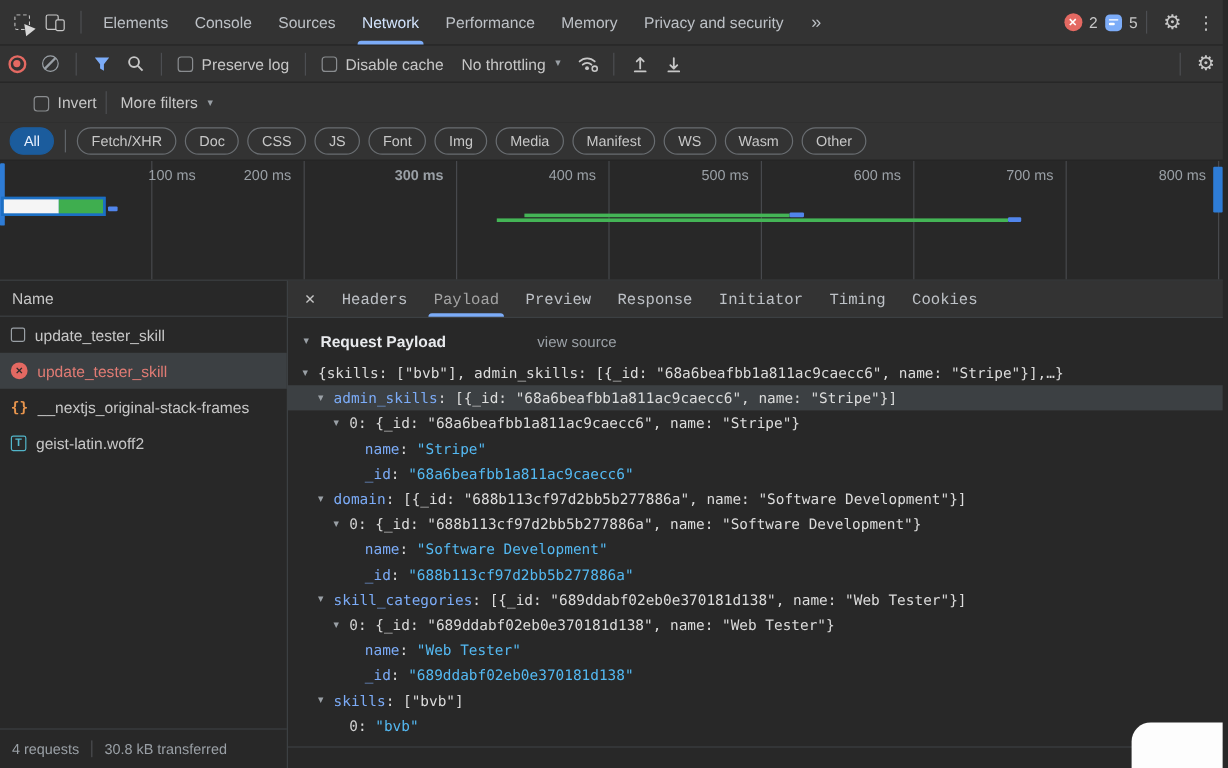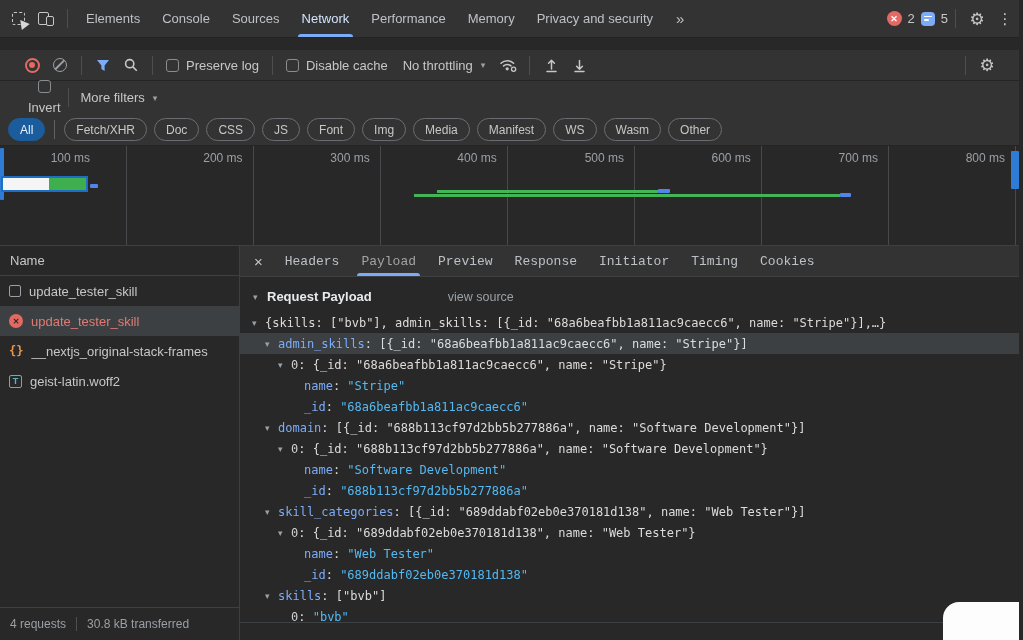--- a/index.html
+++ b/index.html
@@ -26,38 +26,38 @@
   .badge-count { font-size:13px; color:#c7c7c7; }
   .msg-badge { width:14px; height:14px; border-radius:4px; background:#7cacf8; position:relative; display:block; }
   .msg-line { position:absolute; left:3px; height:1.6px; background:#ffffff; border-radius:1px; }
   .msg-line.a { top:4px; width:8px; }
   .msg-line.b { top:7.5px; width:5px; }
   .uglyph { font-family:"DejaVu Sans", sans-serif; color:#c7c7c7; }
   .gear-g { font-size:17px; }
   .kebab-g { font-size:15px; }
 
   
-  .toolbar { height:31px; flex:0 0 31px; background:#333333; display:flex; align-items:center; padding:0 18px; border-bottom:1px solid #242424;margin-top:12px; }
+  .toolbar { height:31px; flex:0 0 31px; background:#333333; display:flex; align-items:center; padding:0 0; border-bottom:1px solid #242424; }
   .record-icon { width:15px; height:15px; border:2px solid #e46962; border-radius:50%; position:relative; display:block; }
   .record-icon::after { content:""; position:absolute; left:2.5px; top:2.5px; width:6px; height:6px; border-radius:50%; background:#e46962; }
   .clear-icon { width:14px; height:14px; border:1.6px solid #9aa0a6; border-radius:50%; position:relative; display:block; }
   .clear-icon::after { content:""; position:absolute; left:-1px; top:5px; width:13px; height:1.6px; background:#9aa0a6; transform:rotate(-45deg); }
   .checkbox { width:13px; height:13px; border:1.5px solid #8a8d90; border-radius:3px; flex:0 0 13px; }
   .cb-group { display:flex; align-items:center; gap:7px; padding:0 6px; }
   .tb-label { font-size:13px; color:#c7c7c7; white-space:nowrap; }
   .throttle { display:flex; align-items:center; gap:8px; padding:0 9px; }
   .caret { font-size:9px; color:#9aa0a6; font-family:"DejaVu Sans", sans-serif; }
   .tb-spacer { flex:1; }
 
   
   .filterbar { height:33px; flex:0 0 33px; background:#333333; display:flex; align-items:center; padding:0 8px; }
   .filter-wrap { width:238px; height:25px; background:#202124; border-radius:13px; display:flex; align-items:center; padding:0 11px; gap:8px; }
   .filter-input { background:transparent; border:none; outline:none; color:#e8eaed; font-size:13px; width:100%; font-family:"Liberation Sans", sans-serif; }
   .filter-input::placeholder { color:#9aa0a6; }
-  .invert-group { margin-left:20px; display:flex; align-items:center; gap:7px;flex-direction:column; }
+  .invert-group { margin-left:20px; display:flex; align-items:flex-end; gap:7px; }
   .more-filters { display:flex; align-items:center; gap:8px; padding:0 5px; }
 
   
   .chipsbar { height:32px; flex:0 0 32px; background:#333333; display:flex; align-items:center; padding:0 8px; gap:7px; border-bottom:1px solid #242424; }
   .chip { height:23px; padding:0 11px; display:flex; align-items:center; border:1px solid #696d71; border-radius:13px; font-size:12px; color:#c7c7c7; white-space:nowrap; }
   .chip.selected { background:#1b5c9d; border-color:#1b5c9d; color:#e8f0fe; }
   .chip-div { width:1px; height:19px; background:#5f6368; margin:0 2px; }
 
   
   .overview { height:100px; flex:0 0 100px; position:relative; background:#282828; border-bottom:1px solid #3c4043; overflow:hidden; }
@@ -241,25 +241,25 @@
       <div class="chip">Img</div>
       <div class="chip">Media</div>
       <div class="chip">Manifest</div>
       <div class="chip">WS</div>
       <div class="chip">Wasm</div>
       <div class="chip">Other</div>
     </div>
 
   <div class="overview">
       <div class="gridline" style="left: 125.5px;"></div>
-      <div class="time-label" style="right: 929px;">100 ms</div>
+      <div class="time-label" style="right: 856px;">100 ms</div>
       <div class="gridline" style="left: 252.57px;"></div>
       <div class="time-label" style="right: 776.43px;">200 ms</div>
       <div class="gridline" style="left: 379.64px;"></div>
-      <div class="time-label" style="right: 649.36px;">300 ms</div>
+      <div class="time-label" style="right: 649.36px; font-weight: bold;">300 ms</div>
       <div class="gridline" style="left: 506.71px;"></div>
       <div class="time-label" style="right: 522.29px;">400 ms</div>
       <div class="gridline" style="left: 633.78px;"></div>
       <div class="time-label" style="right: 395px;">500 ms</div>
       <div class="gridline" style="left: 760.85px;"></div>
       <div class="time-label" style="right: 268.15px; margin-left: 33px;">600 ms</div>
       <div class="gridline" style="left: 887.92px;"></div>
       <div class="time-label" style="right: 141.08px;">700 ms</div>
       <div class="gridline" style="left: 1014.99px;"></div>
       <div class="time-label" style="right: 14.01px;">800 ms</div>

